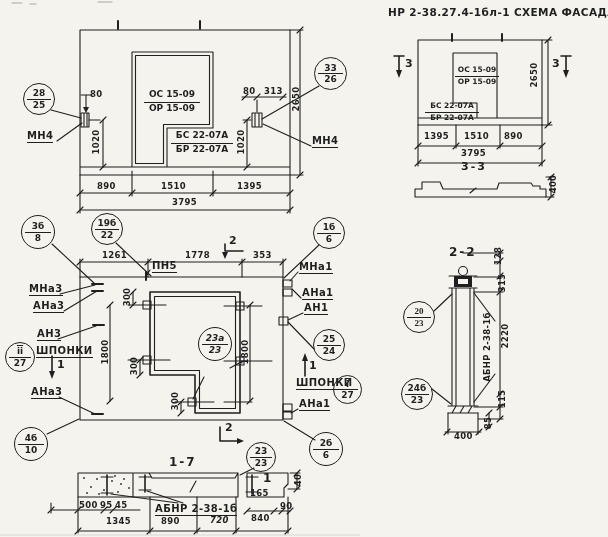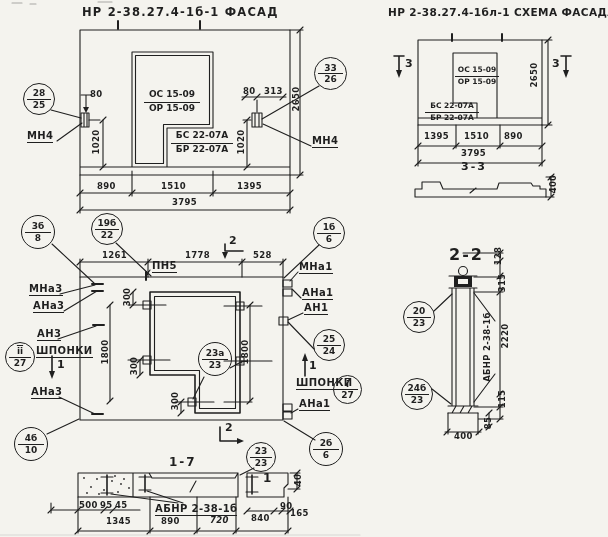--- a/index.html
+++ b/index.html
@@ -111,21 +111,20 @@
     <path d="M463,253 H503 M474,277 H503 M474,292 H503 M474,407 H503 M478,419 H503 M500,253 V419 M489,413 V427 M448,413 V434 M478,413 V434 M445,432 H481"></path>
     <path d="M497,256 L503,250 M497,264 L503,258 M497,279 L503,273 M497,295 L503,289 M497,397 L503,391 M497,410 L503,404 M497,422 L503,416 M486,416 L492,410 M486,430 L492,424 M444,435 L450,429 M476,435 L482,429"></path>
   </g>
 
   <g class="faint">
     <path d="M12,3 H22 M30,4 H36 M98,2 H112"></path>
     <path d="M0,535 H360" opacity=".35"></path>
   </g>
 </svg>
 
-<div class="t title" style="left:82px;top:5px;">НР 2-38.27.4-1б-1 ФАСАД</div>
 <div class="balloon" style="left:23px;top:83px;width:32px;height:32px;justify-content:center;">
   <span class="bt">28</span>
   <span class="bb">25</span>
 </div>
 <div class="balloon" style="left:314px;top:57px;width:33px;height:33px;">
   <span class="bt">33</span>
   <span class="bb">26</span>
 </div>
 <div class="t lbl lbl-u" style="left:27px;top:130px;">МН4</div>
 <div class="t lbl lbl-u" style="left:312px;top:135px;">МН4</div>
@@ -175,21 +174,21 @@
   <span class="bt">19б</span>
   <span class="bb">22</span>
 </div>
 <div class="balloon" style="left:313px;top:217px;width:32px;height:32px;">
   <span class="bt">1б</span>
   <span class="bb">6</span>
 </div>
 <div class="t sec" style="left:229px;top:234px;">2</div>
 <div class="t dim" style="left:102px;top:250px;">1261</div>
 <div class="t dim" style="left:185px;top:250px;">1778</div>
-<div class="t dim" style="left:253px;top:250px;">528</div>
+<div class="t dim" style="left:253px;top:250px;">353</div>
 <div class="t lbl lbl-u" style="left:152px;top:260px;">ПН5</div>
 <div class="t lbl lbl-u" style="left:29px;top:283px;">МНа3</div>
 <div class="t lbl lbl-u" style="left:33px;top:300px;">АНа3</div>
 <div class="t lbl lbl-u" style="left:37px;top:328px;">АН3</div>
 <div class="t lbl lbl-u" style="left:36px;top:345px;">ШПОНКИ</div>
 <div class="t lbl lbl-u" style="left:31px;top:386px;">АНа3</div>
 <div class="balloon" style="left:5px;top:342px;width:30px;height:30px;">
   <span class="bt ovl">ii</span>
   <span class="bb">27</span>
 </div>
@@ -201,21 +200,21 @@
   <span class="bt">25</span>
   <span class="bb">24</span>
 </div>
 <div class="t sec" style="left:309px;top:359px;">1</div>
 <div class="t lbl lbl-u" style="left:296px;top:377px;">ШПОНКИ</div>
 <div class="balloon" style="left:333px;top:375px;width:29px;height:29px;">
   <span class="bt ovl">i</span>
   <span class="bb">27</span>
 </div>
 <div class="t lbl lbl-u" style="left:299px;top:398px;">АНа1</div>
-<div class="balloon" style="left:198px;top:342px;width:34px;height:34px;">
+<div class="balloon" style="left:198px;top:327px;width:34px;height:34px;font-style:italic;">
   <span class="bt">23а</span>
   <span class="bb">23</span>
 </div>
 <div class="t dim rot" style="left:105px;top:292px;">300</div>
 <div class="t dim rot" style="left:112px;top:361px;">300</div>
 <div class="t dim rot" style="left:153px;top:396px;">300</div>
 <div class="t dim rot" style="left:83px;top:347px;">1800</div>
 <div class="t dim rot" style="left:223px;top:347px;">1800</div>
 <div class="balloon" style="left:14px;top:427px;width:34px;height:34px;">
   <span class="bt">4б</span>
@@ -230,30 +229,30 @@
 <div class="t sec" style="left:169px;top:455px;font-size:12px;letter-spacing:2px;">1-7</div>
 <div class="balloon" style="left:246px;top:442px;width:30px;height:30px;">
   <span class="bt">23</span>
   <span class="bb">23</span>
 </div>
 <div class="t sec" style="left:263px;top:471px;font-size:12px;">1</div>
 <div class="t lbl lbl-u" style="left:155px;top:503px;">АБНР 2-38-1б</div>
 <div class="t dim" style="left:79px;top:500px;">500</div>
 <div class="t dim" style="left:100px;top:500px;">95</div>
 <div class="t dim" style="left:115px;top:500px;">45</div>
-<div class="t dim" style="left:250px;top:508px;margin-left:40px;">165</div>
+<div class="t dim" style="left:250px;top:488px;">165</div>
 <div class="t dim" style="left:280px;top:501px;">90</div>
 <div class="t dim" style="left:106px;top:516px;">1345</div>
 <div class="t dim" style="left:161px;top:516px;">890</div>
 <div class="t dim" style="left:210px;top:515px;font-style:italic;">720</div>
 <div class="t dim" style="left:251px;top:513px;">840</div>
 <div class="t dim rot" style="left:276px;top:475px;">40</div>
 
-<div class="t sec" style="left:449px;top:245px;font-size:16px;letter-spacing:2px;">2-2</div>
-<div class="balloon" style="left:403px;top:301px;width:32px;height:32px;">
+<div class="t sec" style="left:449px;top:245px;font-size:12px;letter-spacing:2px;">2-2</div>
+<div class="balloon" style="left:403px;top:301px;width:32px;height:32px;font-family:Liberation Serif, serif;">
   <span class="bt">20</span>
   <span class="bb">23</span>
 </div>
 <div class="balloon" style="left:401px;top:378px;width:32px;height:32px;">
   <span class="bt">24б</span>
   <span class="bb">23</span>
 </div>
 <div class="t dim rot" style="left:445px;top:342px;width:84px;">АБНР 2-38-1б</div>
 <div class="t dim rot" style="left:476px;top:251px;">128</div>
 <div class="t dim rot" style="left:480px;top:278px;">315</div>

